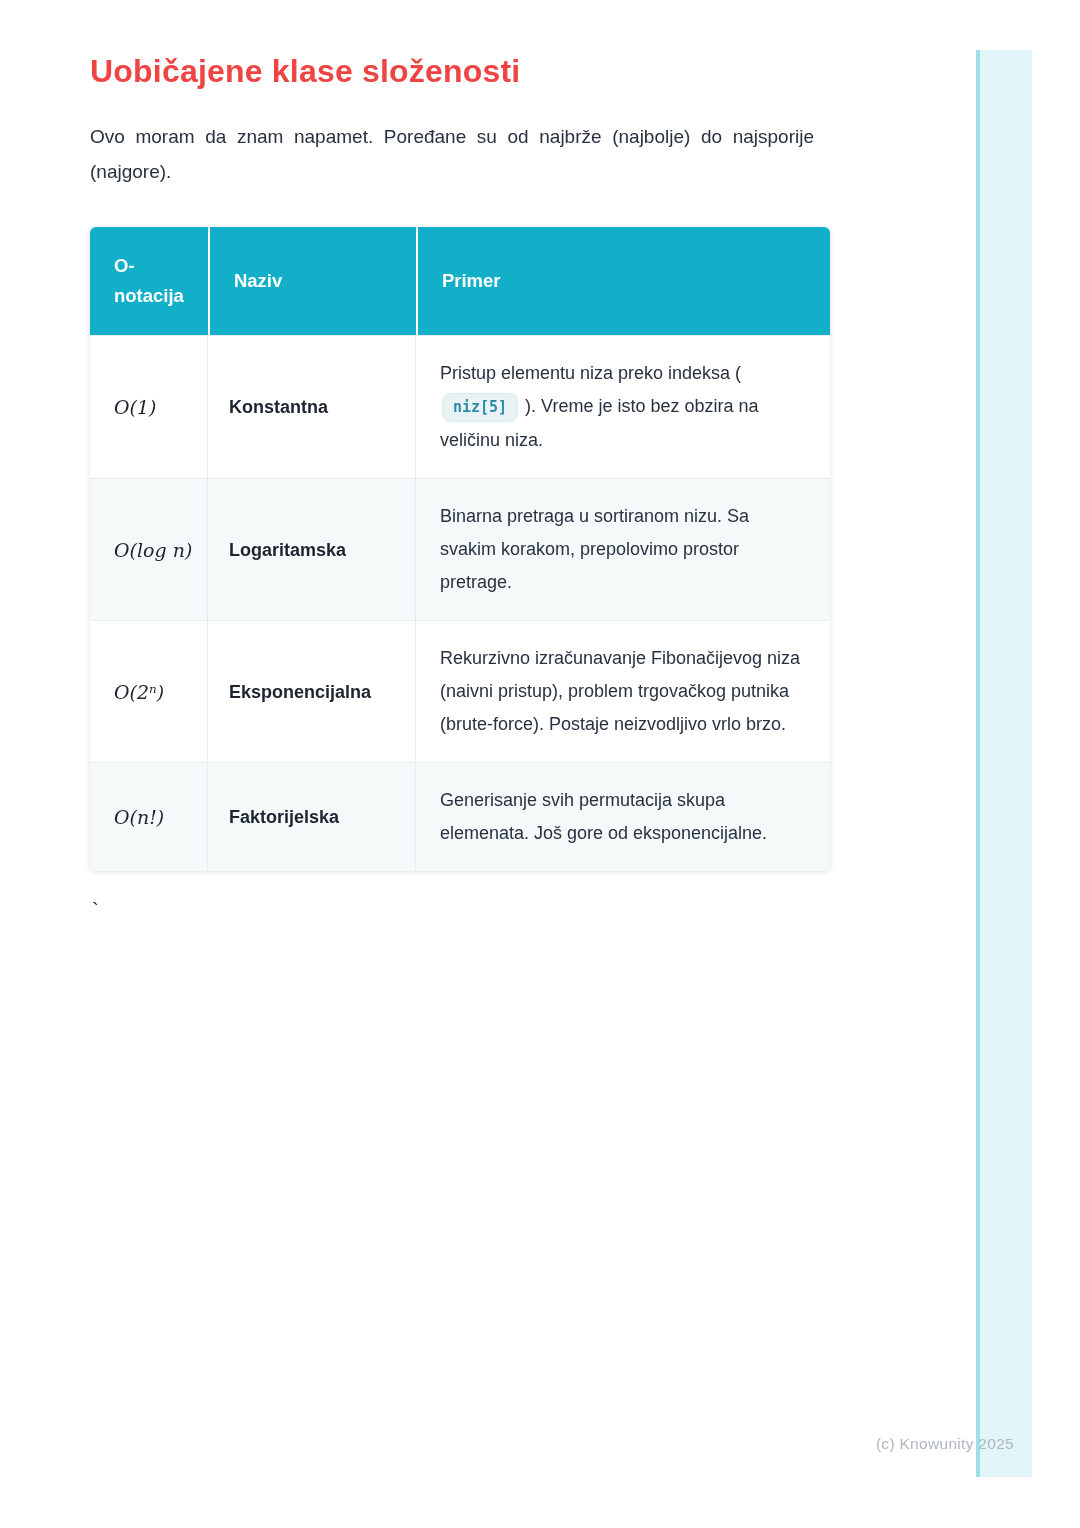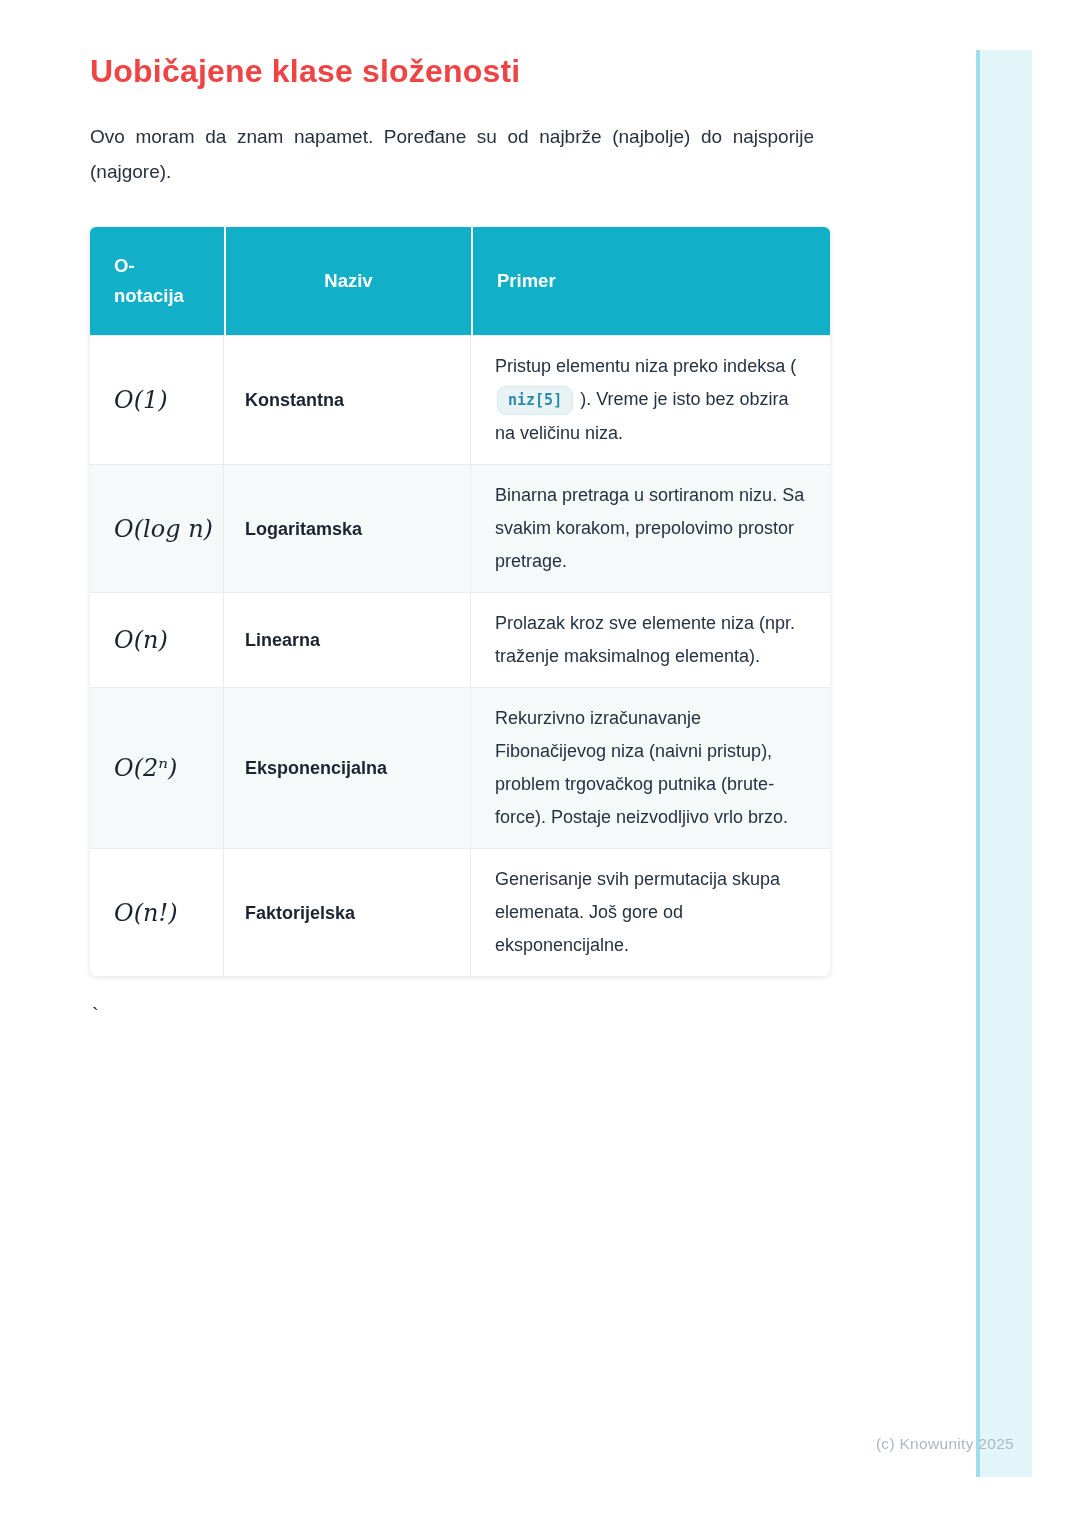--- a/index.html
+++ b/index.html
@@ -58,52 +58,52 @@
     background: #12b0c8;
     color: #ffffff;
     font-size: 18.5px;
     font-weight: bold;
     text-align: left;
     vertical-align: middle;
     padding: 24px;
     line-height: 30px;
   }
   th.col-notation { width: 111px; border-top-left-radius: 6px; }
-  th.col-name     { width: 247px; text-align: center; }
+  th.col-name     { width: 208px; }
   th.col-example  { border-top-right-radius: 6px; }
   th + th { border-left: 2px solid #ffffff; }
 
   tbody tr:nth-child(odd)  { background: #ffffff; }
   tbody tr:nth-child(even) { background: #f6f9fa; }
 
   td {
     vertical-align: middle;
     border-top: 1px solid #e9ecef;
   }
   td.cell-notation, td.cell-name { border-right: 1px solid #e9ecef; }
 
   td.cell-notation {
     font-family: "DejaVu Serif", serif;
     font-style: italic;
-    font-size: 24px;
+    font-size: 19px;
     color: #1c2430;
     padding: 20px 10px 20px 24px;
     white-space: nowrap;
   }
   td.cell-name {
     font-size: 18px;
     font-weight: bold;
     color: #1c2430;
     padding: 20px 16px 20px 21px;
     line-height: 30px;
   }
   td.cell-example {
     font-size: 18px;
     color: #273240;
-    padding: 14px 24px;
+    padding: 21px 24px;
     line-height: 33px;
   }
   tbody tr:last-child td.cell-notation { border-bottom-left-radius: 6px; }
   tbody tr:last-child td.cell-example  { border-bottom-right-radius: 6px; }
 
   .chip {
     font-family: "DejaVu Sans Mono", monospace;
     font-size: 15px;
     font-weight: bold;
     color: #2b8ca8;
@@ -158,25 +158,20 @@
     <td class="cell-notation">O(1)</td>
     <td class="cell-name">Konstantna</td>
     <td class="cell-example"><span>Pristup elementu niza preko indeksa ( </span><code class="chip">niz[5]</code><span> ). Vreme je isto bez obzira na veličinu niza.</span></td>
   </tr>
           <tr>
     <td class="cell-notation">O(log n)</td>
     <td class="cell-name">Logaritamska</td>
     <td class="cell-example"><span>Binarna pretraga u sortiranom nizu. Sa svakim korakom, prepolovimo prostor pretrage.</span><span></span></td>
   </tr>
           <tr>
-    <td class="cell-notation">O(n)</td>
-    <td class="cell-name">Linearna</td>
-    <td class="cell-example"><span>Prolazak kroz sve elemente niza (npr. traženje maksimalnog elementa).</span><span></span></td>
-  </tr>
-          <tr>
     <td class="cell-notation">O(2ⁿ)</td>
     <td class="cell-name">Eksponencijalna</td>
     <td class="cell-example"><span>Rekurzivno izračunavanje Fibonačijevog niza (naivni pristup), problem trgovačkog putnika (brute-force). Postaje neizvodljivo vrlo brzo.</span><span></span></td>
   </tr>
           <tr>
     <td class="cell-notation">O(n!)</td>
     <td class="cell-name">Faktorijelska</td>
     <td class="cell-example"><span>Generisanje svih permutacija skupa elemenata. Još gore od eksponencijalne.</span><span></span></td>
   </tr>
         </tbody>

